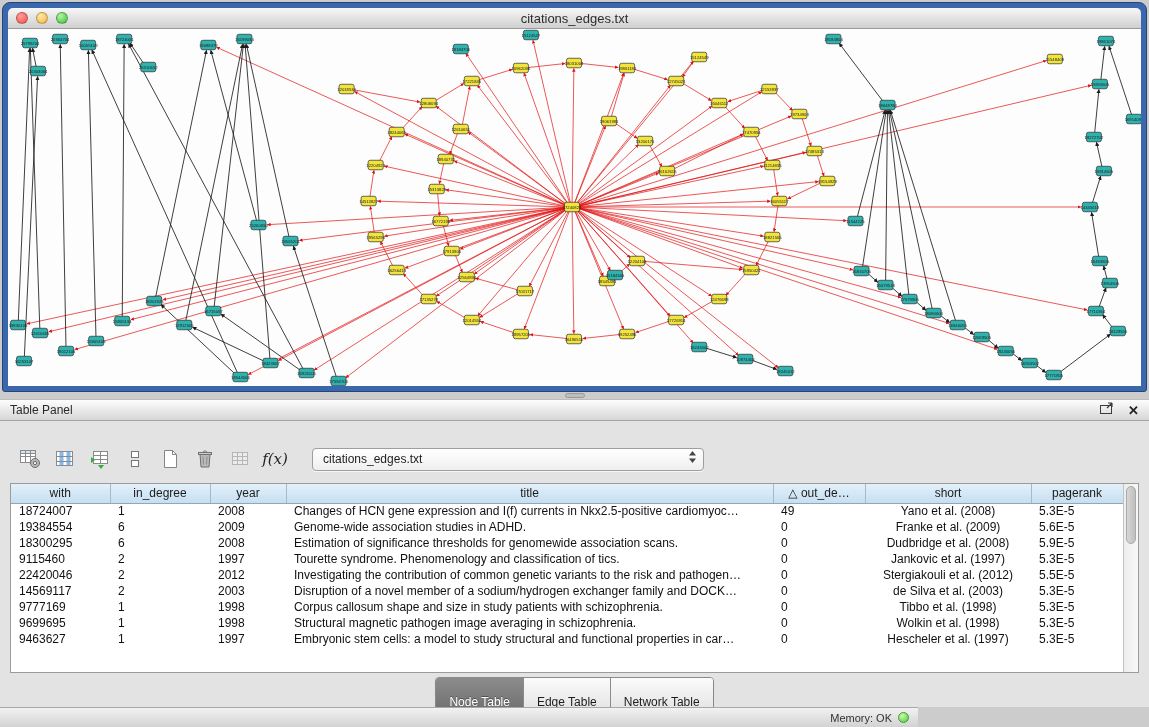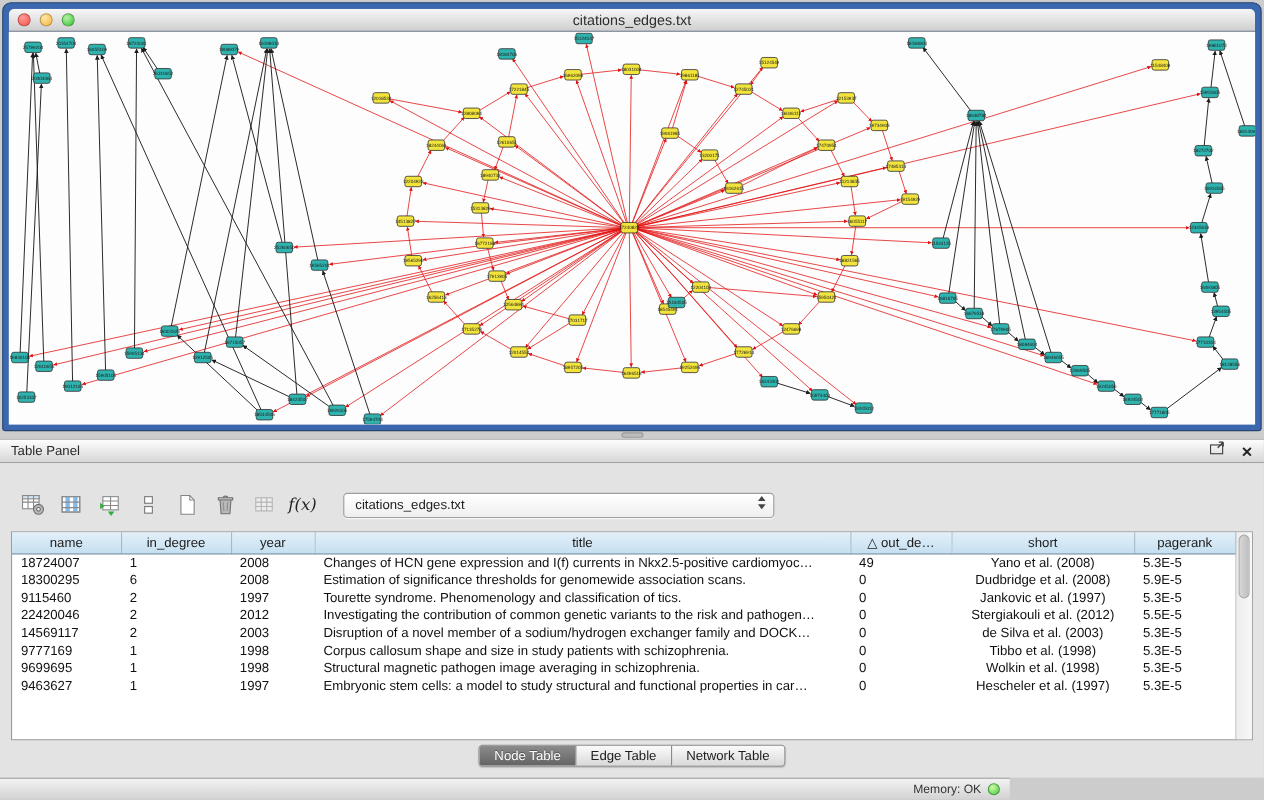--- a/index.html
+++ b/index.html
@@ -54,21 +54,21 @@
     overflow:hidden; text-overflow:clip; }
   td.c5 { text-align:center; padding:0 2px; }
   .vscroll { position:absolute; top:0; right:0; bottom:0; width:15px;
     background:linear-gradient(to right,#ededed,#f8f8f8); border-left:1px solid #c4c4c4; }
   .vthumb { position:absolute; top:2px; left:2px; width:10px; height:58px; border-radius:5px;
     background:linear-gradient(to right,#d7d7d7,#bfbfbf); border:1px solid #aaa; }
 
   .tabs-row { position:absolute; top:256px; left:0; width:100%; display:flex; justify-content:center; }
   .segmented { display:flex; border:1px solid #8a8a8a; border-radius:4px; overflow:hidden;
     box-shadow:0 1px 1px rgba(0,0,0,.15); }
-  .seg { padding:2px 13px; font-size:12px; color:#1d1d1d; background:linear-gradient(#fbfbfb,#d9d9d9);
+  .seg { padding:17px 13px; font-size:12px; color:#1d1d1d; background:linear-gradient(#fbfbfb,#d9d9d9);
     border-left:1px solid #8a8a8a; }
   .seg:first-child { border-left:none; }
   .seg.active { background:linear-gradient(#8c8c8c,#636363); color:#fff; text-shadow:0 -1px 0 rgba(0,0,0,.35); }
 
   
   .status-bar { position:absolute; bottom:0; left:0; width:918px; height:20px;
     background:linear-gradient(#f2f2f2,#d2d2d2); border-top:1px solid #a8a8a8;
     display:flex; align-items:center; justify-content:flex-end; gap:6px; padding-right:9px; }
   .memory-label { font-size:11px; color:#333; }
   .memory-dot { width:11px; height:11px; border-radius:50%; border:1px solid #3f9c39;
@@ -745,38 +745,47 @@
           <col style="width:99px">
             <col style="width:100px">
             <col style="width:76px">
           <col style="width:487px">
             <col style="width:92px">
             <col style="width:166px">
             <col style="width:92px">
         </colgroup>
         <thead>
             <tr>
-              <th>name</th>
+              <th>with</th>
               <th>in_degree</th>
               <th>year</th>
               <th>title</th>
               <th>△ out_de…</th>
               <th>short</th>
               <th>pagerank</th>
             </tr>
           </thead>
         <tbody>
             <tr>
               <td class="c0">18724007</td>
               <td class="c1">1</td>
               <td class="c2">2008</td>
               <td class="c3">Changes of HCN gene expression and I(f) currents in Nkx2.5-positive cardiomyoc…</td>
               <td class="c4">49</td>
               <td class="c5">Yano et al. (2008)</td>
               <td class="c6">5.3E-5</td>
+            </tr>
+            <tr>
+              <td class="c0">19384554</td>
+              <td class="c1">6</td>
+              <td class="c2">2009</td>
+              <td class="c3">Genome-wide association studies in ADHD.</td>
+              <td class="c4">0</td>
+              <td class="c5">Franke et al. (2009)</td>
+              <td class="c6">5.6E-5</td>
             </tr>
             <tr>
               <td class="c0">18300295</td>
               <td class="c1">6</td>
               <td class="c2">2008</td>
               <td class="c3">Estimation of significance thresholds for genomewide association scans.</td>
               <td class="c4">0</td>
               <td class="c5">Dudbridge et al. (2008)</td>
               <td class="c6">5.9E-5</td>
             </tr>

